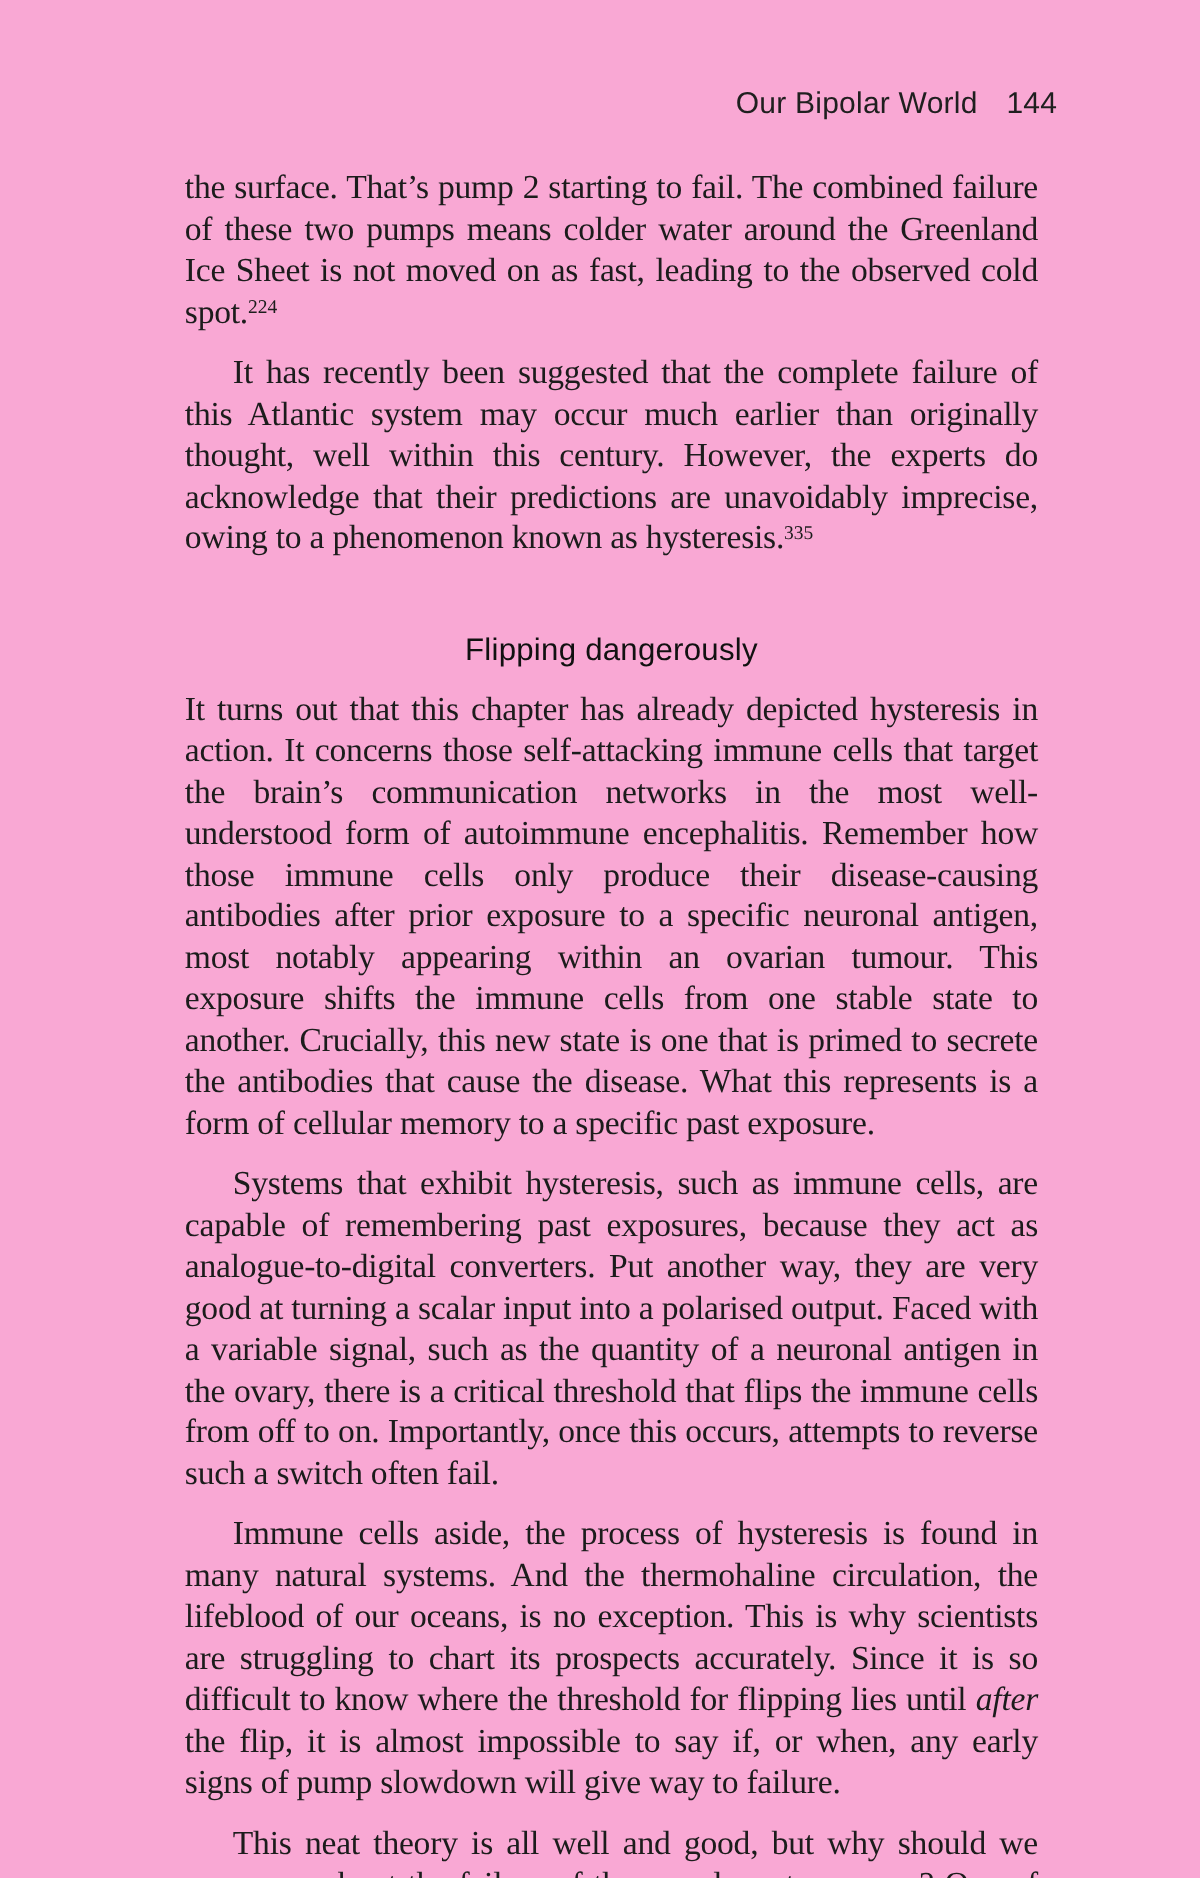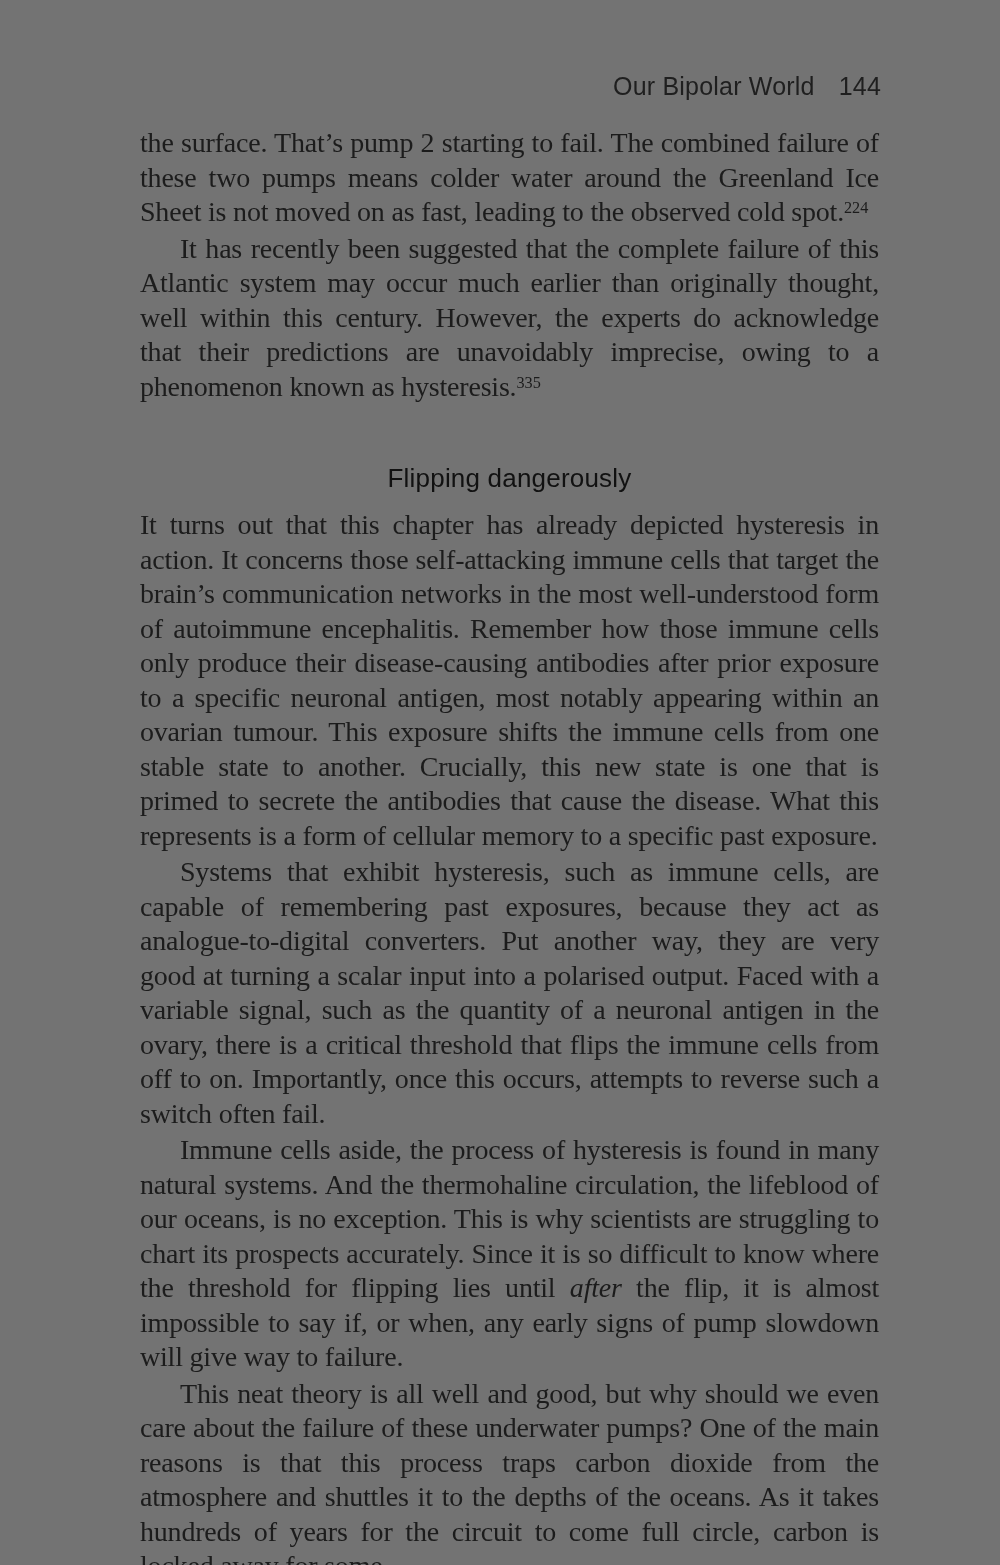--- a/index.html
+++ b/index.html
@@ -4,21 +4,21 @@
 <style>
   html, body {
     margin: 0;
     padding: 0;
     background: #ffffff;
   }
   .page {
     position: relative;
     width: 1000px;
     height: 1565px;
-    background: #737373;
+    background: #f9a8d4;
     overflow: hidden;
     box-sizing: border-box;
   }
   .running-header {
     position: absolute;
     top: 72px;
     right: 119px;
     display: flex;
     align-items: baseline;
     gap: 24px;
@@ -29,21 +29,21 @@
   }
   .content {
     padding: 124px 119px 0 138px;
     font-family: "Liberation Serif", "DejaVu Serif", serif;
     font-size: 28px;
     line-height: 34.5px;
     color: #1c1c1c;
     letter-spacing: -0.2px;
   }
   .para {
-    margin: 2px;
+    margin: 16px;
     text-align: justify;
     text-indent: 0;
   }
   .para.indent {
     text-indent: 40px;
   }
   .section-heading {
     margin: 56px 0 12px 0;
     text-align: center;
     font-family: "Liberation Sans", "DejaVu Sans", sans-serif;

